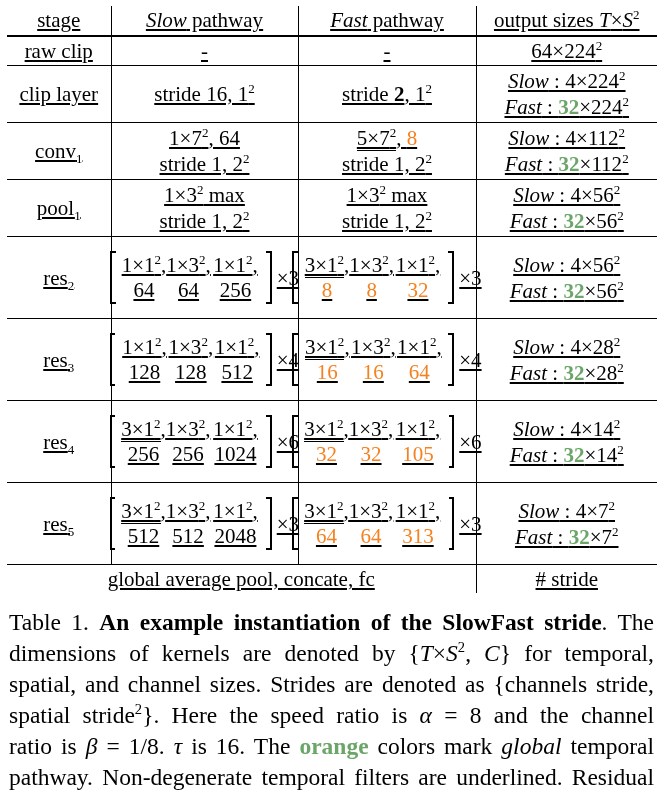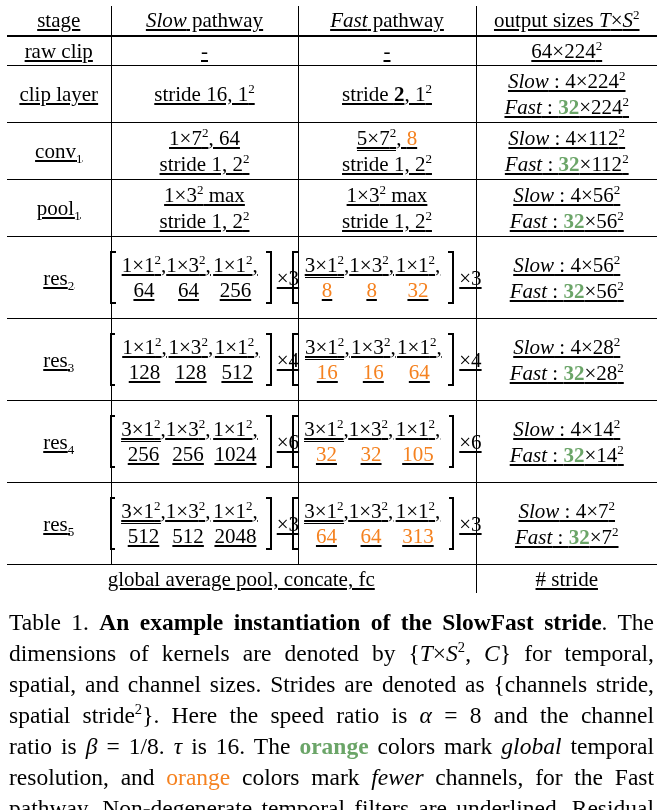--- a/index.html
+++ b/index.html
@@ -280,15 +280,14 @@
       </tr>
     </tbody>
 </table>
 
 <div class="caption" id="cap">
     <div class="cap-line">Table 1. <b>An example instantiation of the SlowFast stride</b>. The</div>
     <div class="cap-line">dimensions of kernels are denoted by {<i>T</i>×<i>S</i><sup>2</sup>, <i>C</i>} for temporal,</div>
     <div class="cap-line">spatial, and channel sizes. Strides are denoted as {channels stride,</div>
     <div class="cap-line">spatial stride<sup>2</sup>}. Here the speed ratio is <i>α</i> = 8 and the channel</div>
     <div class="cap-line">ratio is <i>β</i> = 1/8. <i>τ</i> is 16. The <span class="green">orange</span> colors mark <i>global</i> temporal</div>
-    <div class="cap-line">resolution, and <span class="orange">orange</span> colors mark <i>fewer</i> channels, for the Fast</div>
     <div class="cap-line">pathway. Non-degenerate temporal filters are underlined. Residual</div>
   </div>
 
 </body></html>

